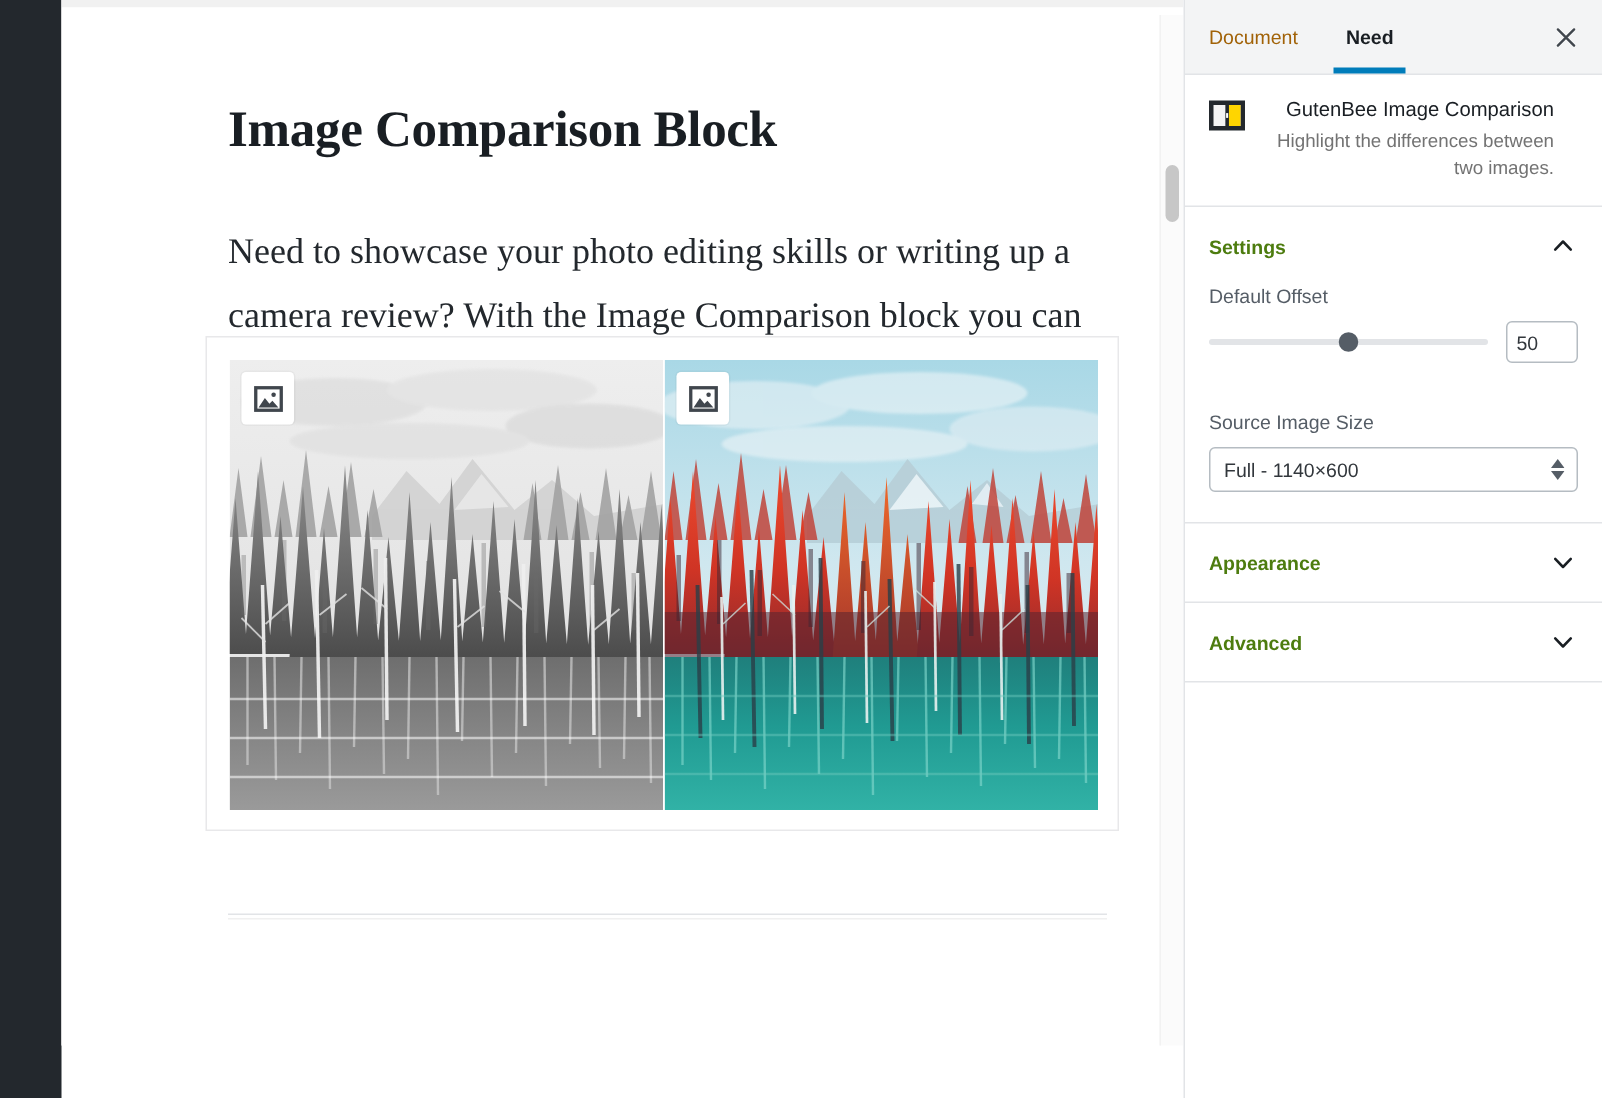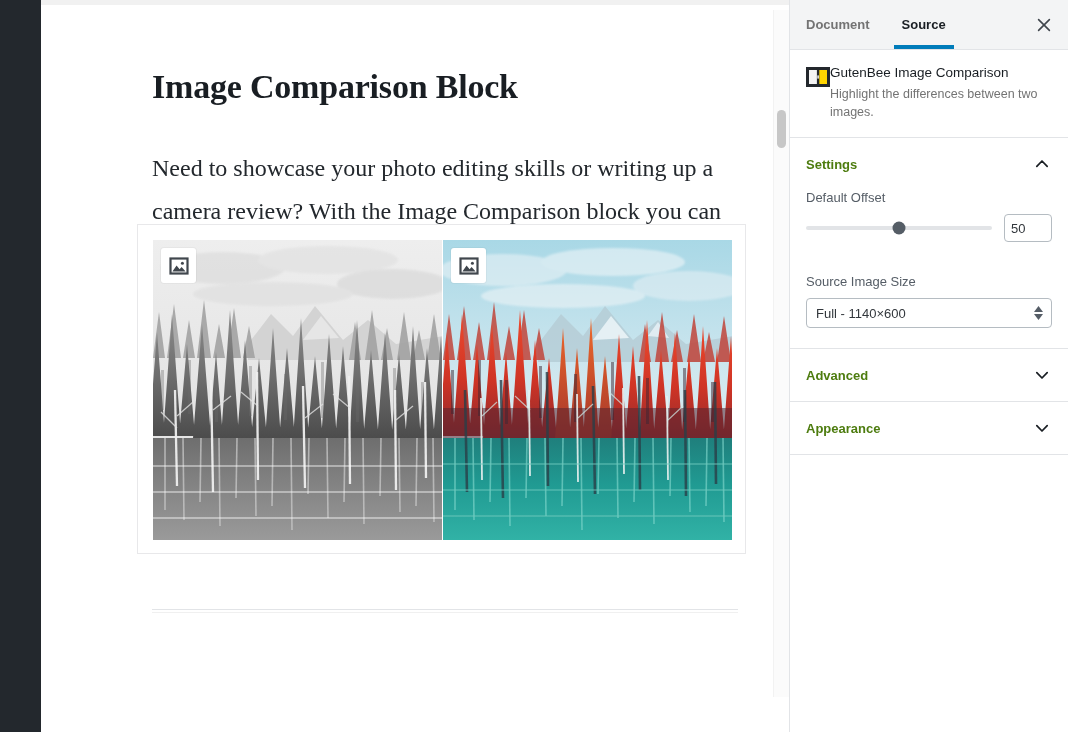--- a/index.html
+++ b/index.html
@@ -157,22 +157,22 @@
     display: flex;
     align-items: stretch;
     position: relative;
   }
   .tab {
     position: relative;
     display: flex;
     align-items: center;
     padding: 0 16px;
     font-size: 13px;
-    font-weight: 700;
-    color: #737373;
+    font-weight: 400;
+    color: #a16207;
     cursor: pointer;
   }
   .tab.active {
     color: #191e23;
     font-weight: 700;
     background: transparent;
   }
   .tab.active:after {
     content: "";
     position: absolute;
@@ -184,23 +184,24 @@
     margin-left: auto;
     width: 48px;
     display: flex;
     align-items: center;
     justify-content: center;
     color: #40464d;
     cursor: pointer;
   }
 
   .block-card {
-    padding: 14px 7px 16px 16px;
+    padding: 14px 32px 16px 16px;
     border-bottom: 1px solid #e2e4e7;
     display: flex;
+    text-align: right;
   }
   .block-icon {
     flex: 0 0 24px;
     width: 24px; height: 24px;
     margin-top: 1px;
   }
   .block-meta { flex: 1; min-width: 0; }
   .block-title {
     font-size: 13.5px;
     color: #191e23;
@@ -568,21 +569,21 @@
     </div>
   </div>
 
   <div class="settings-sidebar">
 
     <div class="tabs-row">
       <div class="tab">
         <span>Document</span>
       </div>
       <div class="tab active">
-        <span>Source</span>
+        <span>Need</span>
       </div>
       <div class="tab-close">
         <svg width="16" height="16" viewBox="0 0 16 16" aria-hidden="true">
           <path d="M2.6 2.6 L13.4 13.4 M13.4 2.6 L2.6 13.4" stroke="#40464d" stroke-width="1.6" stroke-linecap="round"></path>
         </svg>
       </div>
     </div>
 
     <div class="block-card">
       <div class="block-icon">
@@ -630,34 +631,34 @@
             <svg width="9" height="6" viewBox="0 0 9 6" aria-hidden="true">
                 <path d="M4.5 6 L0 0 L9 0 Z" fill="#555d66"></path>
               </svg>
           </span>
         </div>
       </div>
     </div>
 
     <div class="panel-section">
       <div class="panel-head">
+        <span class="ptitle">Appearance</span>
+        <span class="chev">
+          <svg width="20" height="20" viewBox="0 0 20 20" aria-hidden="true">
+            <path d="M4.8 7.6 L10 13 L15.2 7.6" fill="none" stroke="#191e23" stroke-width="1.7" stroke-linecap="round" stroke-linejoin="round"></path>
+          </svg>
+        </span>
+      </div>
+    </div>
+
+    <div class="panel-section">
+      <div class="panel-head">
         <span class="ptitle">Advanced</span>
         <span class="chev">
           <svg width="20" height="20" viewBox="0 0 20 20" aria-hidden="true">
             <path d="M4.8 7.6 L10 13 L15.2 7.6" fill="none" stroke="#191e23" stroke-width="1.7" stroke-linecap="round" stroke-linejoin="round"></path>
           </svg>
         </span>
       </div>
     </div>
 
-    <div class="panel-section">
-      <div class="panel-head">
-        <span class="ptitle">Appearance</span>
-        <span class="chev">
-          <svg width="20" height="20" viewBox="0 0 20 20" aria-hidden="true">
-            <path d="M4.8 7.6 L10 13 L15.2 7.6" fill="none" stroke="#191e23" stroke-width="1.7" stroke-linecap="round" stroke-linejoin="round"></path>
-          </svg>
-        </span>
-      </div>
-    </div>
-
   </div>
 </div>
 
 </body></html>

